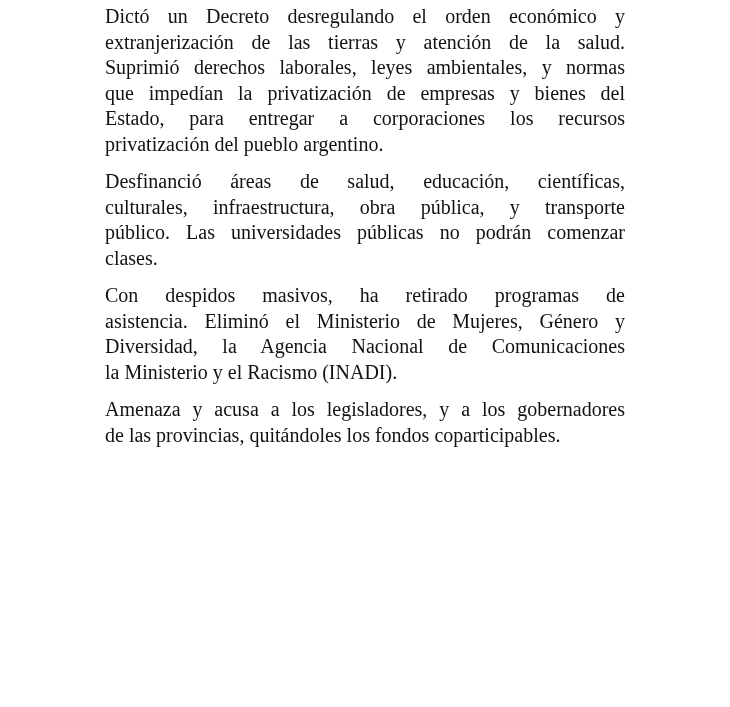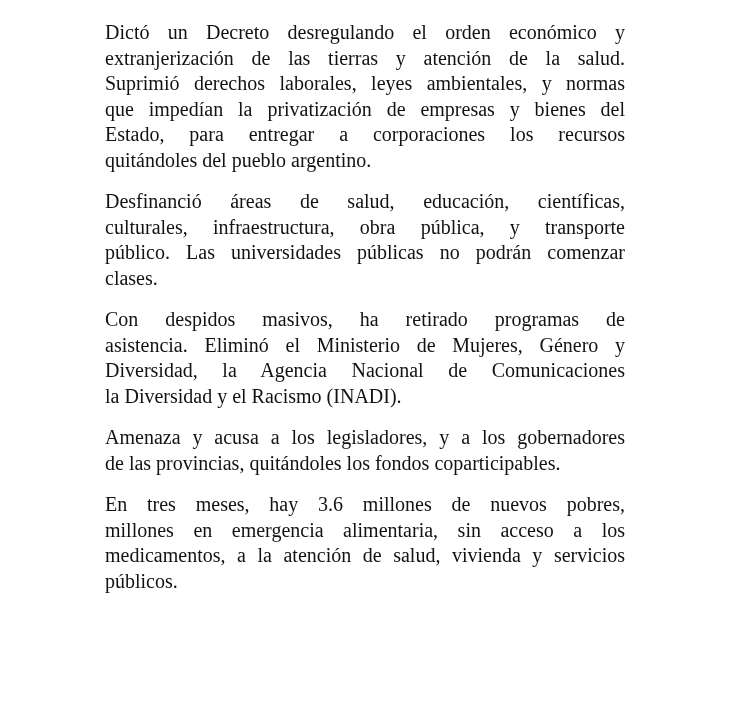--- a/index.html
+++ b/index.html
@@ -18,21 +18,21 @@
     left: 105px;
     top: 4px;
     width: 520px;
     font-family: "Liberation Serif", "DejaVu Serif", serif;
     font-size: 20px;
     line-height: 25.5px;
     color: #121212;
     -webkit-font-smoothing: antialiased;
   }
   .para {
-    margin: 16px 0 12px 0;
+    margin: 0 0 12px 0;
   }
   .line {
     text-align: justify;
     text-align-last: justify;
     height: 25.5px;
     overflow: visible;
     white-space: nowrap;
   }
   
   .line { white-space: normal; }
@@ -44,43 +44,37 @@
 <body>
 
 <div class="doc">
 
   <div class="para">
     <div class="line">Dictó un Decreto desregulando el orden económico y</div>
     <div class="line">extranjerización de las tierras y atención de la salud.</div>
     <div class="line">Suprimió derechos laborales, leyes ambientales, y normas</div>
     <div class="line">que impedían la privatización de empresas y bienes del</div>
     <div class="line">Estado, para entregar a corporaciones los recursos</div>
-    <div class="line last">quitándoles del pueblo argentino.</div>
+    <div class="line last">privatización del pueblo argentino.</div>
   </div>
 
   <div class="para">
     <div class="line">Desfinanció áreas de salud, educación, científicas,</div>
     <div class="line">culturales, infraestructura, obra pública, y transporte</div>
     <div class="line">público. Las universidades públicas no podrán comenzar</div>
     <div class="line last">clases.</div>
   </div>
 
   <div class="para">
     <div class="line">Con despidos masivos, ha retirado programas de</div>
     <div class="line">asistencia. Eliminó el Ministerio de Mujeres, Género y</div>
     <div class="line">Diversidad, la Agencia Nacional de Comunicaciones</div>
-    <div class="line last">la Diversidad y el Racismo (INADI).</div>
+    <div class="line last">la Ministerio y el Racismo (INADI).</div>
   </div>
 
   <div class="para">
     <div class="line">Amenaza y acusa a los legisladores, y a los gobernadores</div>
     <div class="line last">de las provincias, quitándoles los fondos coparticipables.</div>
   </div>
 
-  <div class="para">
-    <div class="line">En tres meses, hay 3.6 millones de nuevos pobres,</div>
-    <div class="line">millones en emergencia alimentaria, sin acceso a los</div>
-    <div class="line">medicamentos, a la atención de salud, vivienda y servicios</div>
-    <div class="line last">públicos.</div>
-  </div>
 
 
 </div>
 
 </body></html>

